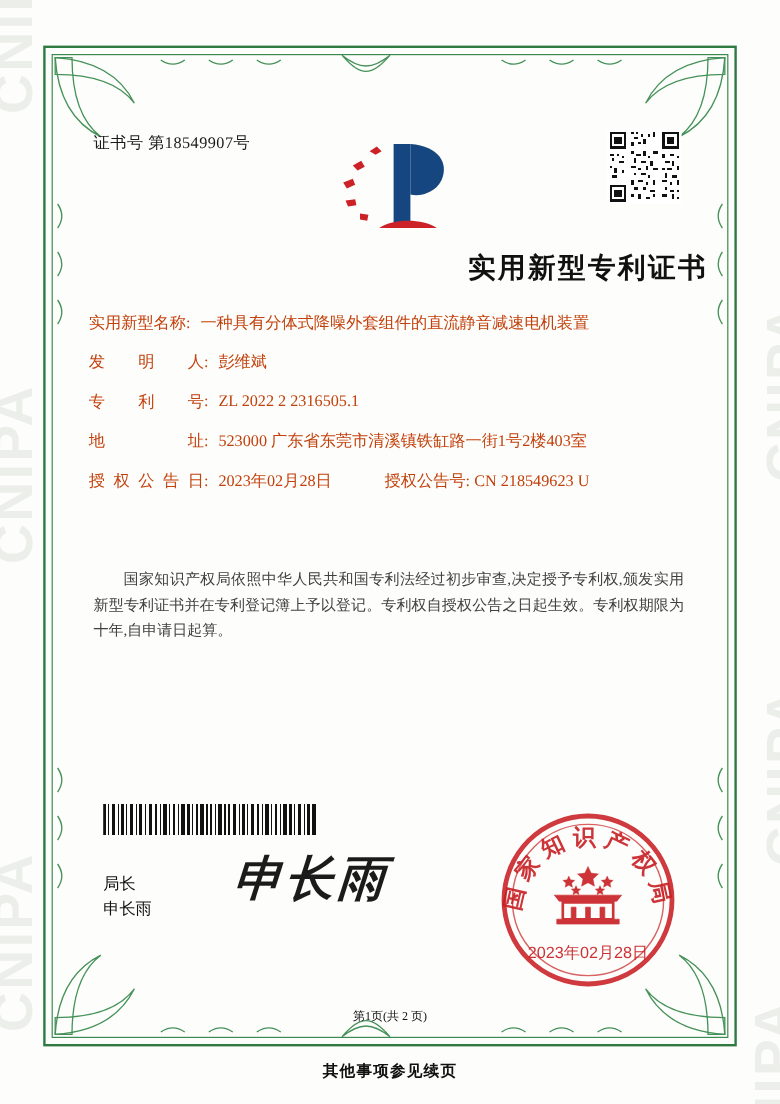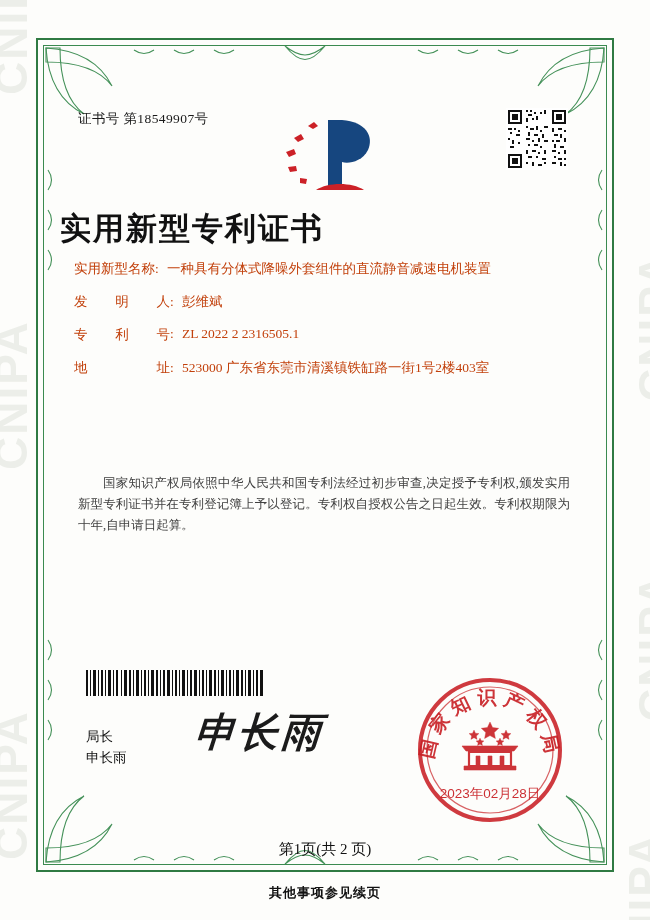--- a/index.html
+++ b/index.html
@@ -85,22 +85,22 @@
   .qr {
     position: absolute;
     right: 22px; top: 48px;
     width: 62px; height: 62px;
   }
 
   .title {
     position: absolute;
     left: 0; top: 148px;
     width: 530px;
-    text-align: left;
-    font-size: 31px;
+    text-align: right;
+    font-size: 23px;
     font-weight: bold;
     letter-spacing: 2px;
     color: #111;
     font-family: "Liberation Serif", serif;
   }
 
   .fields {
     position: absolute;
     left: 14px; top: 200px;
     width: 510px;
@@ -173,21 +173,21 @@
     position: absolute;
     right: 24px; top: 614px;
     width: 152px; height: 152px;
   }
 
   .page-no {
     position: absolute;
     left: 0; top: 780px;
     width: 530px;
     text-align: center;
-    font-size: 15px;
+    font-size: 10px;
     color: #111;
   }
 
   .footer-note {
     position: absolute;
     left: 0; top: 884px;
     width: 650px;
     text-align: center;
     font-size: 13px;
     color: #111;
@@ -338,20 +338,23 @@
       </div>
       <div class="field-row">
         <span class="label-spread">发明人</span><span class="colon">:</span><span class="value">彭维斌</span>
       </div>
       <div class="field-row">
         <span class="label-spread">专利号</span><span class="colon">:</span><span class="value">ZL 2022 2 2316505.1</span>
       </div>
       <div class="field-row">
         <span class="label-spread">地址</span><span class="colon">:</span><span class="value">523000 广东省东莞市清溪镇铁缸路一街1号2楼403室</span>
       </div>
+      <div class="field-row">
+        <span class="label-spread">授权公告日</span><span class="colon">:</span><span class="value">2023年02月28日</span><span class="sub-label">授权公告号:</span> <span class="value">CN 218549623 U</span>
+      </div>
     </div>
 
     <div class="paras">
       <p>国家知识产权局依照中华人民共和国专利法经过初步审查,决定授予专利权,颁发实用新型专利证书并在专利登记簿上予以登记。专利权自授权公告之日起生效。专利权期限为十年,自申请日起算。</p>
     </div>
 
     <svg class="barcode" viewBox="0 0 178 26" shape-rendering="crispEdges">
       <g fill="#111">
         <rect x="0" y="0" width="2" height="26"></rect>
           <rect x="4" y="0" width="1" height="26"></rect>

